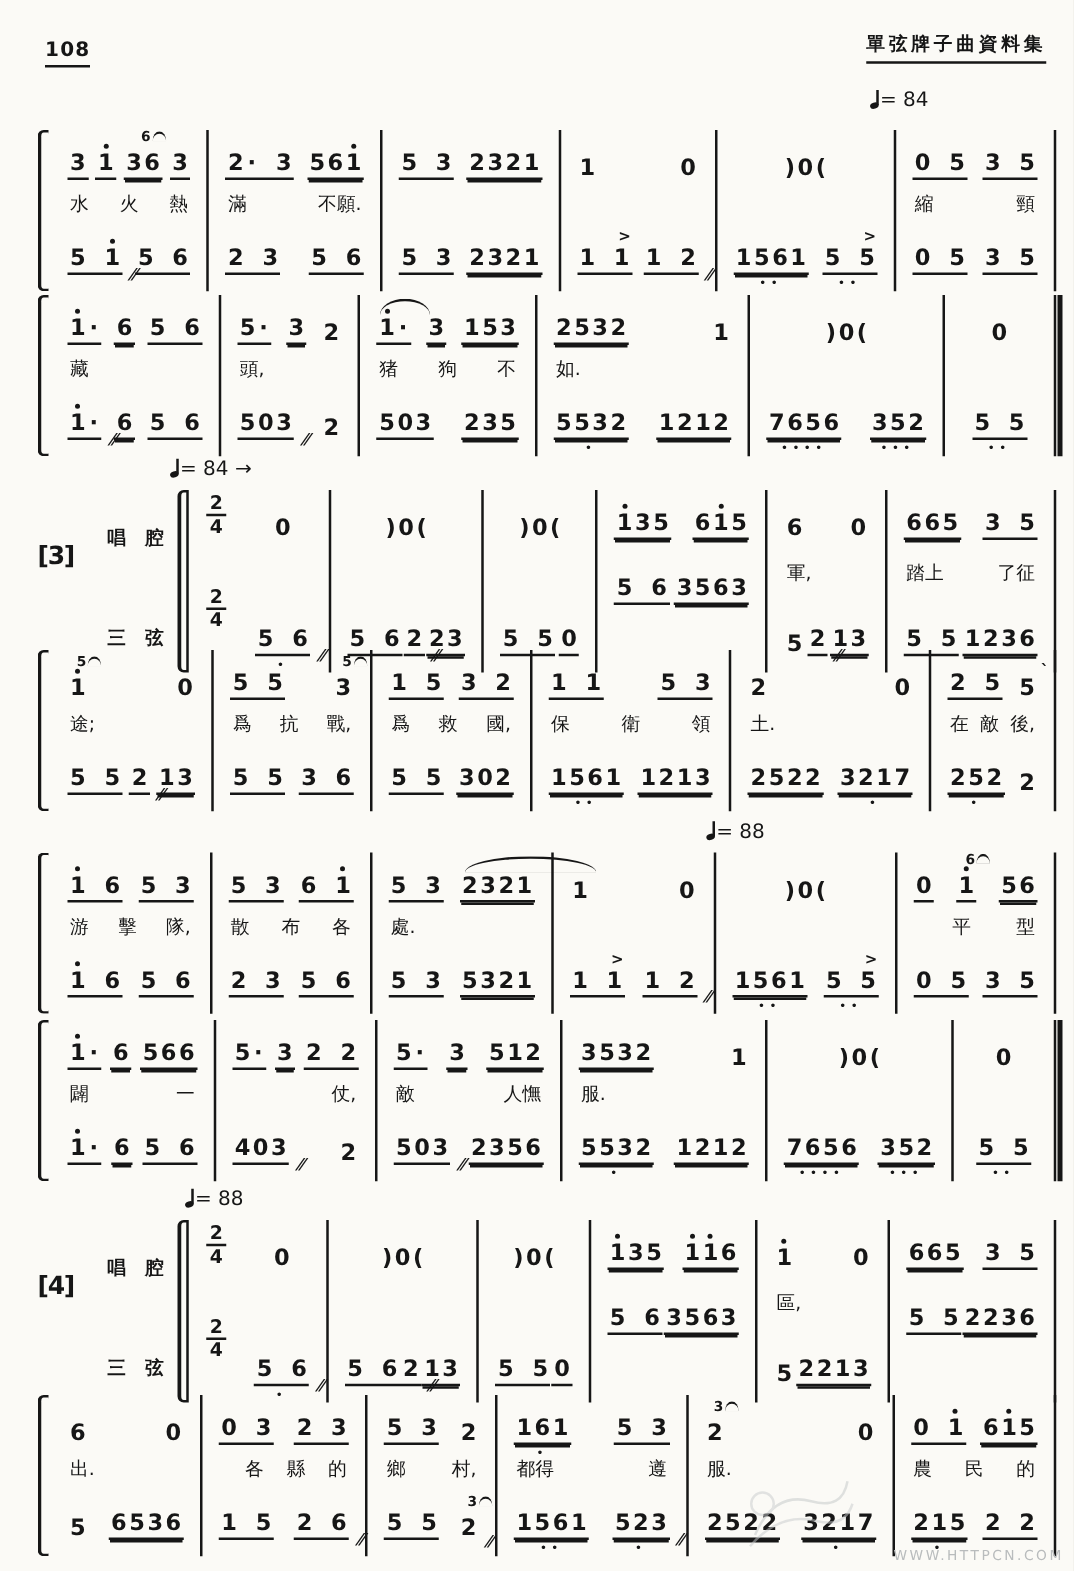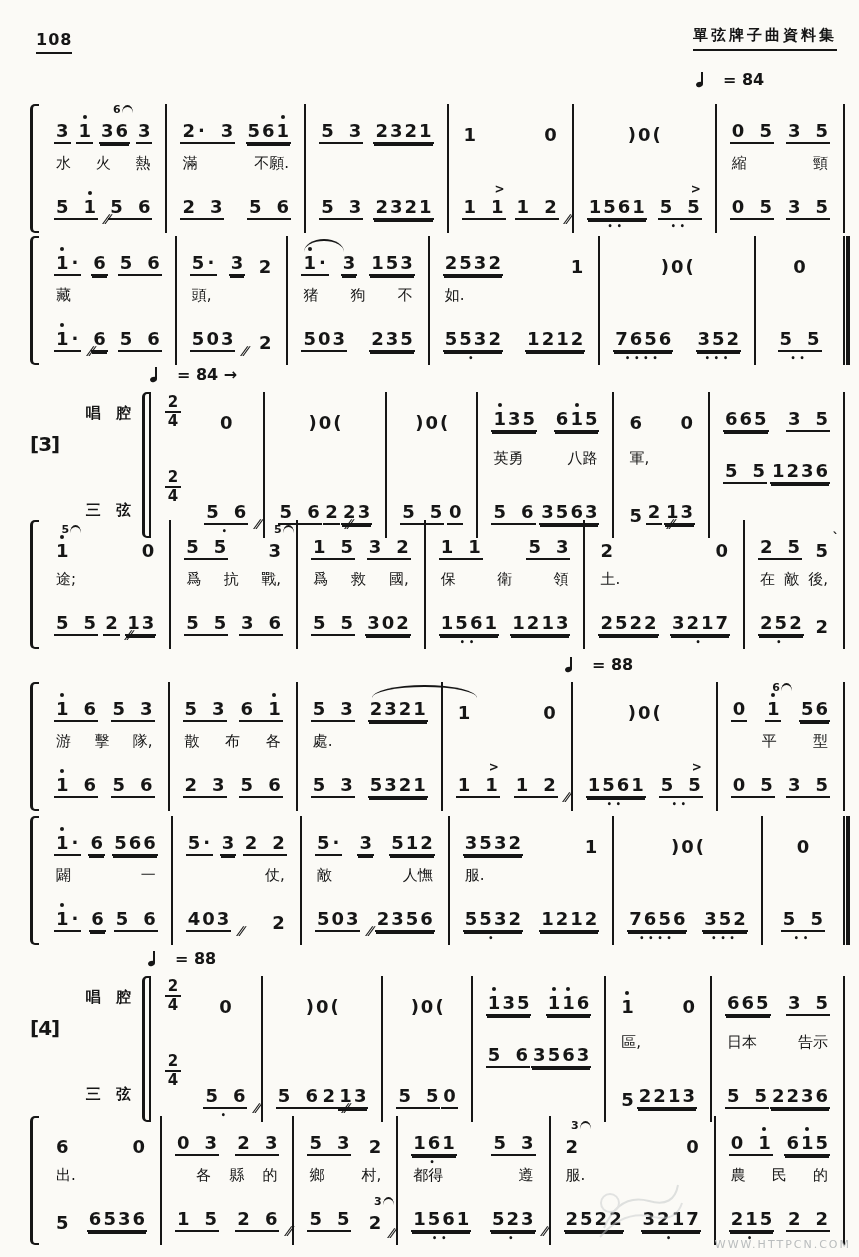--- a/index.html
+++ b/index.html
@@ -4,32 +4,32 @@
 <style>
   html,body{margin:0;padding:0;background:#e8e6e1}
   .page{position:relative;width:859px;height:1257px;margin:0 auto;background:#fbfaf6;
         font-family:"DejaVu Sans","Liberation Sans",sans-serif;color:#161616;overflow:hidden}
   
   .pageno{position:absolute;top:30px;left:36px;font-size:16px;font-weight:bold;letter-spacing:1px}
   .pageno::after{content:"";display:block;height:2px;background:#161616;margin-top:3px}
   .booktitle{position:absolute;top:26px;right:22px;font-size:15px;font-weight:bold;letter-spacing:3px;
              border-bottom:2px solid #161616;padding-bottom:4px}
   .toptempo{position:absolute;top:70px;left:696px}
-  .tempo,.toptempo{font-size:16px;font-weight:bold;display:flex;gap:19px;align-items:center}
+  .tempo,.toptempo{font-size:16px;font-weight:normal;display:flex;gap:0;align-items:center}
   .qn{display:inline-block;position:relative;width:8px;height:15px}
   .qn::before{content:"";position:absolute;bottom:0;left:0;width:7px;height:5px;background:#161616;
               border-radius:50%;transform:rotate(-18deg)}
   .qn::after{content:"";position:absolute;right:1px;top:0;bottom:3px;width:2px;background:#161616}
   
   .sys{position:absolute;left:30px;right:14px;display:flex;align-items:stretch}
   .tempo{position:absolute;top:-27px}
   .lcol{width:112px;position:relative;flex:none}
   .sec{position:absolute;left:0;top:40px;font-size:20px;font-weight:900;letter-spacing:-1px}
   .lbl{position:absolute;right:6px;font-size:15px;font-weight:bold;letter-spacing:5px;white-space:nowrap}
-  .lbl.t{top:12px}.lbl.b{bottom:18px}
+  .lbl.t{top:29px}.lbl.b{bottom:18px}
   .brk{flex:none;width:6px;border-left:3px solid #161616;border-top:2px solid #161616;
        border-bottom:2px solid #161616;border-radius:5px 0 0 5px;margin-right:2px}
   .brk.b2{border-right:2px solid #161616;width:4px;margin-right:5px}
   .tscol{flex:none;width:34px;display:flex;flex-direction:column}
   .tsbox{height:40px;display:flex;align-items:center;justify-content:center}
   .tssp{height:34px}
   .tsbox.i2{height:42px}
   .tsig{display:flex;flex-direction:column;align-items:center;font-weight:bold;font-size:15px;line-height:1.05}
   .tsig .den{border-top:2px solid #161616;padding:1px 3px 0}
   .mrow{flex:1;display:flex}
@@ -435,21 +435,21 @@
                 <span class="nt">5</span>
                 <span class="sp"></span>
                 <span class="nt">5</span>
                 <span class="lo">••</span>
               </span>
             </div>
           </div>
         </div>
       </div>
       <div class="sys labeled" style="top: 392px;">
-        <div class="tempo" style="left: 120px; align-items: center;">
+        <div class="tempo" style="left: 106px; align-items: center;">
           <span class="qn"></span>
           <span>= 84 →</span>
         </div>
         <div class="lcol">
           <span class="sec">[3]</span>
           <span class="lbl t">唱 腔</span>
           <span class="lbl b">三 弦</span>
         </div>
         <div class="brk b2"></div>
         <div class="tscol">
@@ -536,24 +536,20 @@
                 <span class="nt hi">1</span>
                 <span class="nt">3</span>
                 <span class="nt">5</span>
               </span>
               <span class="grp u2">
                 <span class="nt">6</span>
                 <span class="nt hi">1</span>
                 <span class="nt">5</span>
               </span>
             </div>
-            <div class="lrow">
-              <span class="syl">英勇</span>
-              <span class="syl">八路</span>
-            </div>
             <div class="irow">
               <span class="grp u1">
                 <span class="nt">5</span>
                 <span class="sp"></span>
                 <span class="nt">6</span>
               </span>
               <span class="grp u2">
                 <span class="nt">3</span>
                 <span class="nt">5</span>
                 <span class="nt">6</span>
@@ -592,20 +588,24 @@
               <span class="grp u2">
                 <span class="nt">6</span>
                 <span class="nt">6</span>
                 <span class="nt">5</span>
               </span>
               <span class="grp u1">
                 <span class="nt">3</span>
                 <span class="sp"></span>
                 <span class="nt">5</span>
               </span>
+            </div>
+            <div class="lrow">
+              <span class="syl">踏上</span>
+              <span class="syl">了征</span>
             </div>
             <div class="irow">
               <span class="grp u1">
                 <span class="nt">5</span>
                 <span class="sp"></span>
                 <span class="nt">5</span>
               </span>
               <span class="grp u2">
                 <span class="nt">1</span>
                 <span class="nt">2</span>
@@ -1317,24 +1317,20 @@
                 <span class="nt">6</span>
                 <span class="nt">6</span>
                 <span class="nt">5</span>
               </span>
               <span class="grp u1">
                 <span class="nt">3</span>
                 <span class="sp"></span>
                 <span class="nt">5</span>
               </span>
             </div>
-            <div class="lrow">
-              <span class="syl">日本</span>
-              <span class="syl">告示</span>
-            </div>
             <div class="irow">
               <span class="grp u1">
                 <span class="nt">5</span>
                 <span class="sp"></span>
                 <span class="nt">5</span>
               </span>
               <span class="grp u2">
                 <span class="nt">2</span>
                 <span class="nt">2</span>
                 <span class="nt">3</span>

